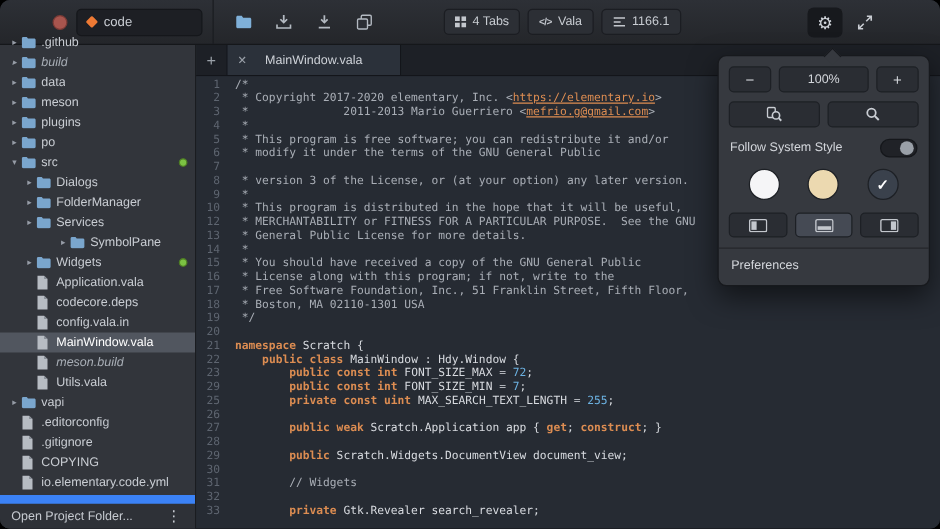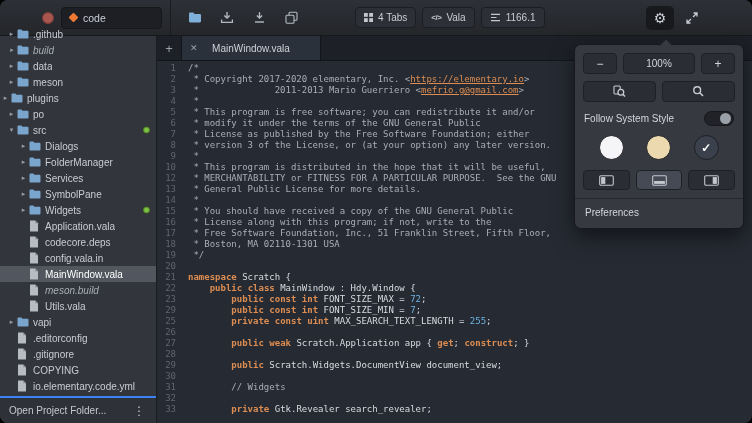--- a/index.html
+++ b/index.html
@@ -39,21 +39,21 @@
   .tree { flex: 1; overflow: hidden; margin-top: -10px; }
   .trow { height: 16px; display: flex; align-items: center; position: relative;
     color: #c9cdd3; font-size: 10px; cursor: pointer; white-space: nowrap; }
   .trow.italic { font-style: italic; color: #a9afb7; }
   .trow.selected { background: #51565f; color: #fff; }
   .arrow { width: 11px; flex: none; text-align: center; font-size: 7px; color: #969ca6; }
   .ticon { width: 14px; flex: none; display: flex; align-items: center; }
   .tlabel { padding-left: 2px; overflow: hidden; text-overflow: ellipsis; }
   .dot { position: absolute; right: 6px; top: 50%; transform: translateY(-50%);
     width: 7px; height: 7px; border-radius: 50%; background: #7cc243; border: 1px solid #4e7d24; }
-  .sidebar-footer { height: 27px; flex: none; border-top: 2px solid #3b82f6; background: #2e3137;
+  .sidebar-footer { height: 27px; flex: none; border-top: 7px solid #3b82f6; background: #2e3137;
     display: flex; align-items: center; padding: 0 9px; color: #c6cad0; font-size: 10px; }
   .sidebar-footer .flabel { flex: 1; cursor: pointer; }
   .kebab { font-size: 12px; color: #c6cad0; cursor: pointer; padding: 0 2px; }
 
   
   .content { flex: 1; display: flex; flex-direction: column; min-width: 0; }
   .tabbar { height: 25px; flex: none; background: #1d2026; display: flex; align-items: stretch;
     border-bottom: 1px solid #13151a; }
   .newtab { width: 24px; display: flex; align-items: center; justify-content: center;
     color: #9ba1a9; font-size: 13px; cursor: pointer; }
@@ -230,21 +230,21 @@
           </div>
           <div class="trow" style="padding-left: 6px;">
             <span class="arrow">▸</span>
             <span class="ticon">
               <svg width="12" height="10" viewBox="0 0 12 10">
                 <path d="M.5 1.6C.5 1 1 .5 1.6.5h2.8l1 1.3h4.9c.7 0 1.2.5 1.2 1.1v5.5c0 .6-.5 1.1-1.2 1.1H1.6C1 9.5.5 9 .5 8.4z" fill="#7aa6cd"></path>
               </svg>
             </span>
             <span class="tlabel">meson</span>
           </div>
-          <div class="trow" style="">
+          <div class="trow" style="padding-left: 6px;">
             <span class="arrow">▸</span>
             <span class="ticon">
               <svg width="12" height="10" viewBox="0 0 12 10">
                 <path d="M.5 1.6C.5 1 1 .5 1.6.5h2.8l1 1.3h4.9c.7 0 1.2.5 1.2 1.1v5.5c0 .6-.5 1.1-1.2 1.1H1.6C1 9.5.5 9 .5 8.4z" fill="#7aa6cd"></path>
               </svg>
             </span>
             <span class="tlabel">plugins</span>
           </div>
           <div class="trow" style="padding-left: 6px;">
             <span class="arrow">▸</span>
@@ -285,21 +285,21 @@
           </div>
           <div class="trow" style="padding-left: 18px;">
             <span class="arrow">▸</span>
             <span class="ticon">
               <svg width="12" height="10" viewBox="0 0 12 10">
                 <path d="M.5 1.6C.5 1 1 .5 1.6.5h2.8l1 1.3h4.9c.7 0 1.2.5 1.2 1.1v5.5c0 .6-.5 1.1-1.2 1.1H1.6C1 9.5.5 9 .5 8.4z" fill="#7aa6cd"></path>
               </svg>
             </span>
             <span class="tlabel">Services</span>
           </div>
-          <div class="trow" style="padding-left: 18px;">
+          <div class="trow" style="padding-left: 18px; justify-content: center;">
             <span class="arrow">▸</span>
             <span class="ticon">
               <svg width="12" height="10" viewBox="0 0 12 10">
                 <path d="M.5 1.6C.5 1 1 .5 1.6.5h2.8l1 1.3h4.9c.7 0 1.2.5 1.2 1.1v5.5c0 .6-.5 1.1-1.2 1.1H1.6C1 9.5.5 9 .5 8.4z" fill="#7aa6cd"></path>
               </svg>
             </span>
             <span class="tlabel">SymbolPane</span>
           </div>
           <div class="trow" style="padding-left: 18px;">
             <span class="arrow">▸</span>
@@ -455,21 +455,20 @@
           <div class="code-line">
             <span class="ln">5</span>
             <span class="lt"><span class="c-com"> * This program is free software; you can redistribute it and/or</span></span>
           </div>
           <div class="code-line">
             <span class="ln">6</span>
             <span class="lt"><span class="c-com"> * modify it under the terms of the GNU General Public</span></span>
           </div>
           <div class="code-line">
             <span class="ln">7</span>
-            <span class="lt"><span class="c-com"> * License as published by the Free Software Foundation; either</span></span>
           </div>
           <div class="code-line">
             <span class="ln">8</span>
             <span class="lt"><span class="c-com"> * version 3 of the License, or (at your option) any later version.</span></span>
           </div>
           <div class="code-line">
             <span class="ln">9</span>
             <span class="lt"><span class="c-com"> *</span></span>
           </div>
           <div class="code-line">

